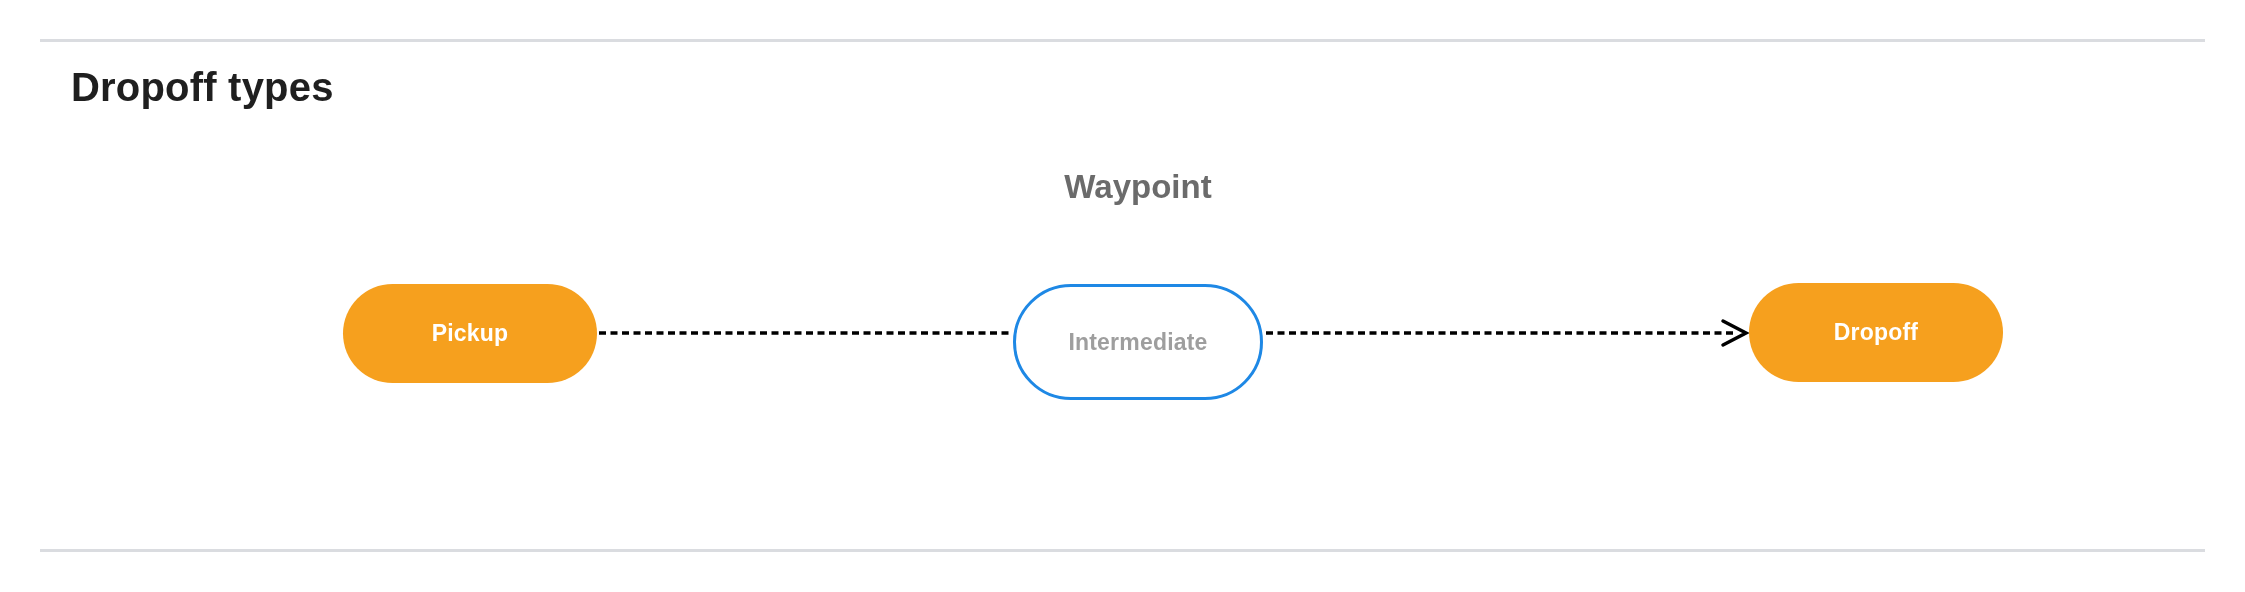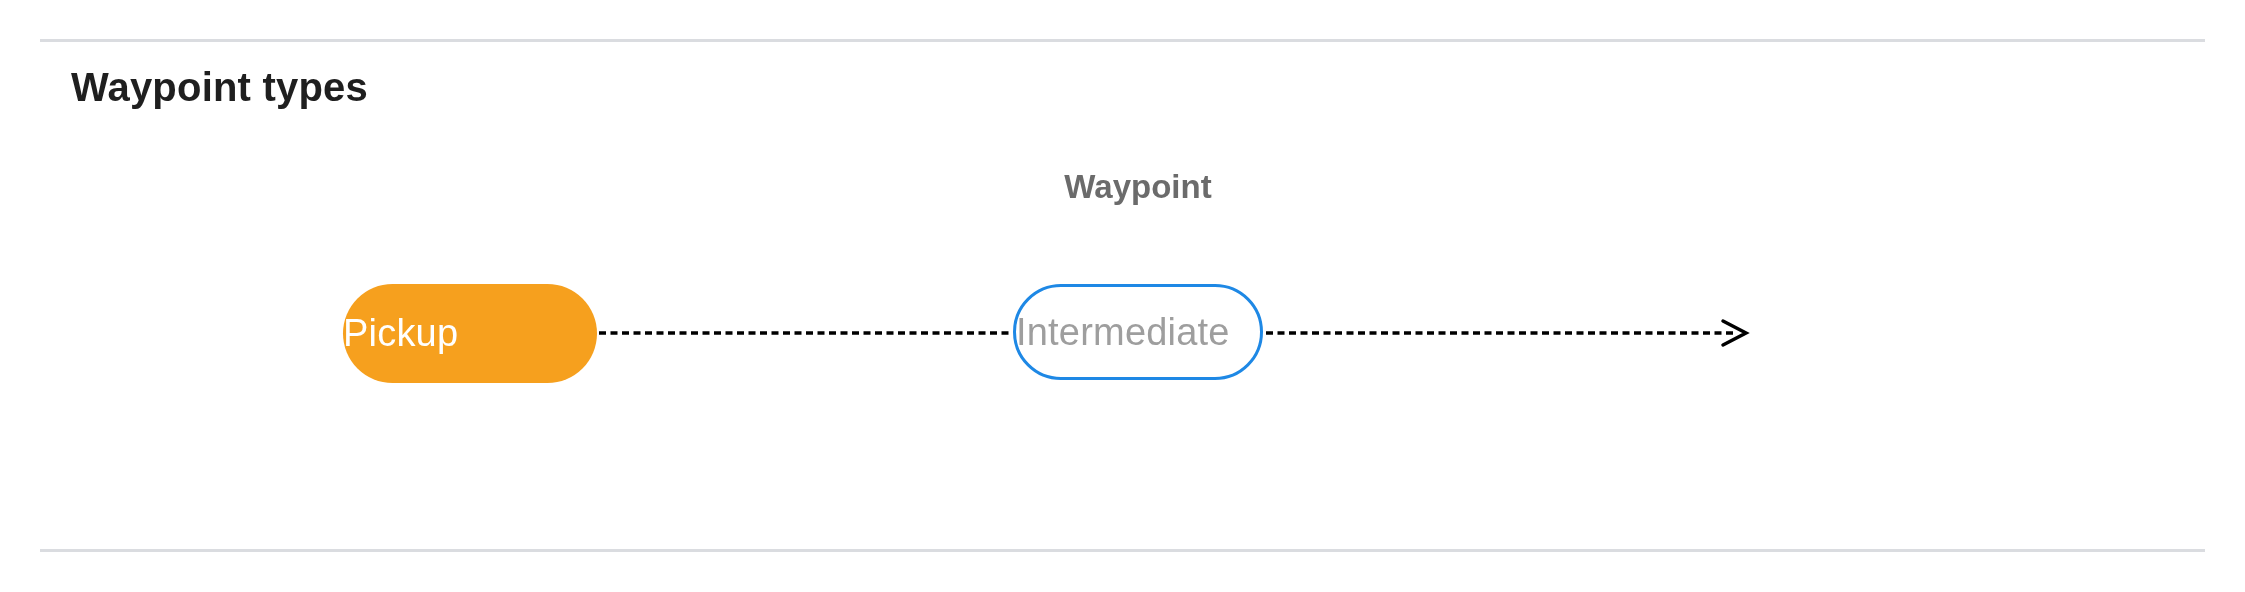--- a/index.html
+++ b/index.html
@@ -69,62 +69,65 @@
     stroke-width: 3.5;
     fill: none;
     stroke-linecap: round;
     stroke-linejoin: miter;
   }
 
   .node {
     position: absolute;
     display: flex;
     align-items: center;
-    justify-content: flex-start;
+    justify-content: center;
     box-sizing: border-box;
     border-radius: 60px;
-    font-size: 38px;
-    font-weight: 400;
+    font-size: 23px;
+    font-weight: 700;
     letter-spacing: 0.2px;
     white-space: nowrap;
   }
   .node.terminal {
     background: var(--terminal_fill, #F6A01E);
     color: var(--terminal_text, #FFFFFF);
   }
   .node.intermediate {
     background: #ffffff;
     border: 3px solid var(--intermediate_border, #1E88E5);
     color: var(--intermediate_text, #9E9E9E);
   }
   .node-pickup   { left: 343px;  top: 284px; width: 254px; height: 99px; }
-  .node-intermediate { left: 1013px; top: 284px; width: 250px; height: 96px; }
+  .node-intermediate { left: 1013px; top: 284px; width: 250px; height: 116px; }
   .node-dropoff  { left: 1749px; top: 283px; width: 254px; height: 99px; }
 </style>
 </head>
 <body>
 
 <div class="canvas">
 
   <div class="divider top"></div>
 
-  <h2 class="page-title">Waypoint types</h2>
+  <h2 class="page-title">Dropoff types</h2>
 
   <div class="journey-label">Waypoint</div>
 
   <svg class="edges-svg" viewBox="0 0 2245 592" xmlns="http://www.w3.org/2000/svg">
     <line class="edge-line" x1="599" y1="333" x2="1011" y2="333"></line>
     <line class="edge-line" x1="1266" y1="333" x2="1736" y2="333"></line>
     <path class="arrowhead" d="M 1723,321 L 1746,333 L 1723,345"></path>
   </svg>
 
   <div class="node terminal node-pickup">
     <span>Pickup</span>
   </div>
 
   <div class="node intermediate node-intermediate">
     <span>Intermediate</span>
   </div>
 
+  <div class="node terminal node-dropoff">
+    <span>Dropoff</span>
+  </div>
 
   <div class="divider bottom"></div>
 
 </div>
 
 </body></html>

